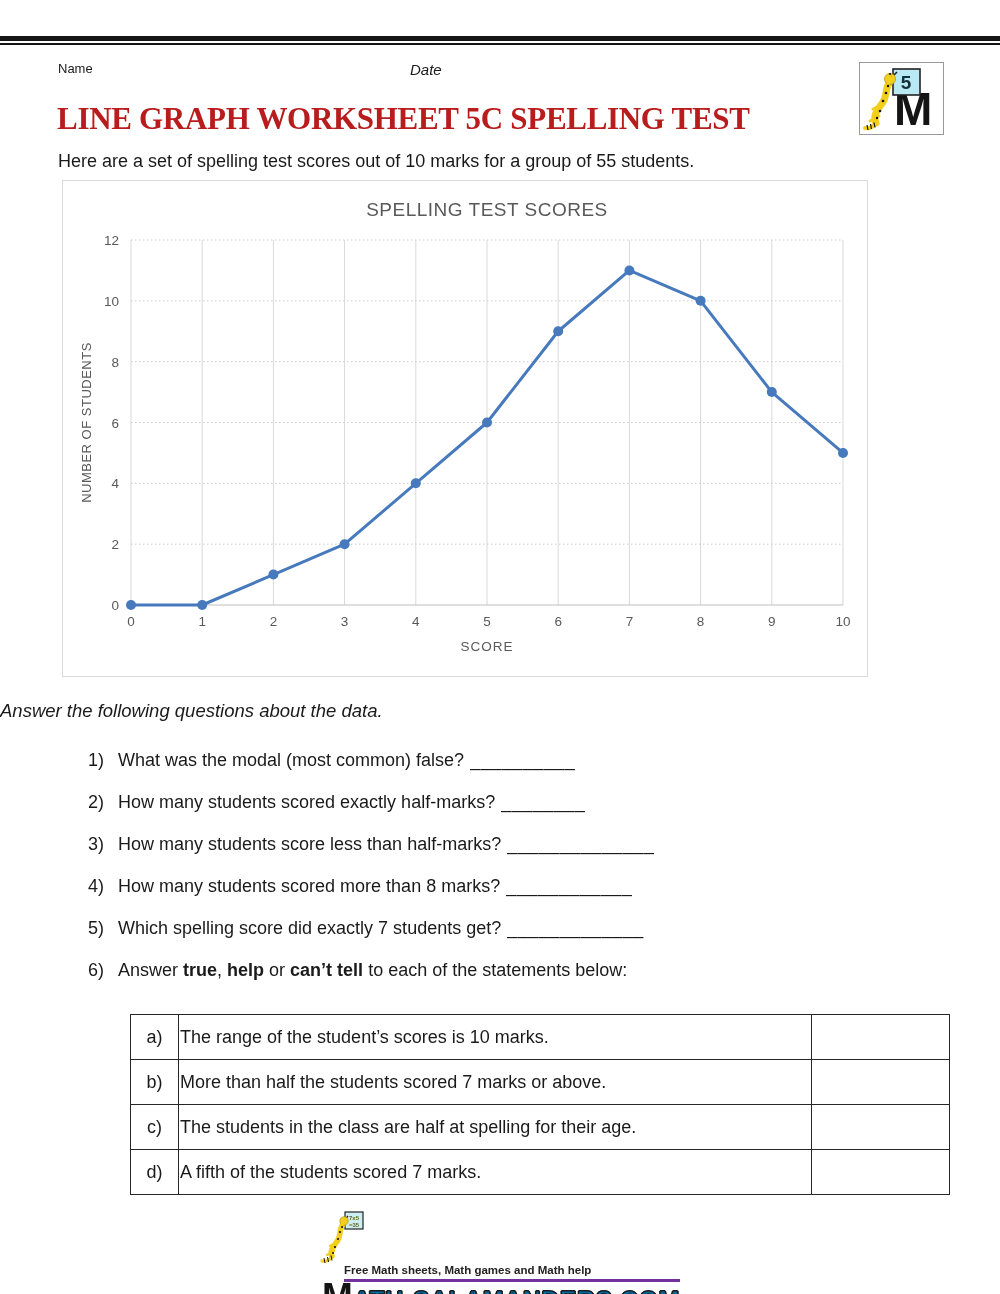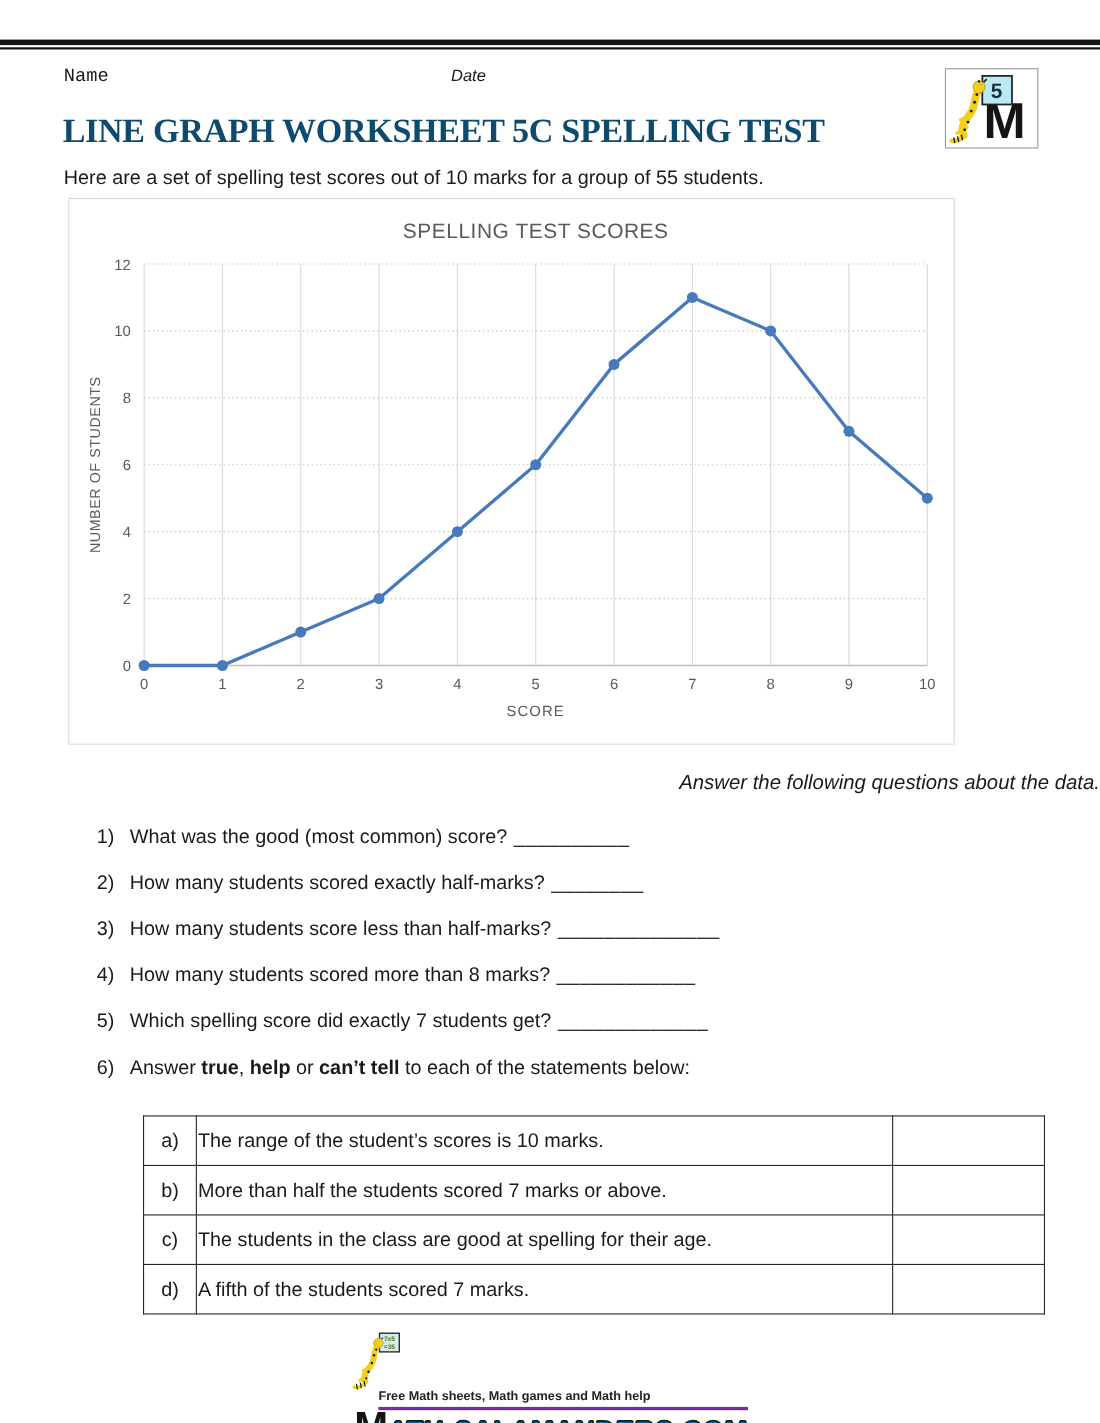--- a/index.html
+++ b/index.html
@@ -3,31 +3,31 @@
 <meta charset="utf-8">
 <style>
   html,body{margin:0;padding:0;}
   body{
     width:1000px;height:1294px;background:#ffffff;position:relative;
     font-family:"Liberation Sans",sans-serif;color:#1a1a1a;overflow:hidden;
   }
   .abs{position:absolute;}
   
   .top-rule{top:36px;left:0;width:1000px;height:2px;border-top:5px solid #151515;border-bottom:2px solid #151515;}
-  .name-label{left:58px;top:61px;font-size:17px;font-family:Liberation Mono, monospace;}
+  .name-label{left:58px;top:61px;font-size:13px;}
   .date-label{left:410px;top:61px;font-size:15px;font-style:italic;}
   .corner-logo{left:859px;top:62px;width:83px;height:71px;border:1px solid #999;background:#fff;}
   .page-title{
     left:57px;top:101px;margin:0;font-family:"Liberation Serif",serif;font-weight:600;
-    font-size:31px;letter-spacing:-0.3px;color:#0c4a6e;white-space:nowrap;
+    font-size:31px;letter-spacing:-0.3px;color:#b91c1c;white-space:nowrap;
   }
   .intro-text{left:58px;top:151px;margin:0;font-size:18px;}
   .chart-box{left:62px;top:180px;width:804px;height:495px;border:1px solid #d9d9d9;background:#fff;}
   .chart-box svg{display:block;}
-  .instruction-text{left:0;top:700px;width:1000px;margin:0;text-align:right;font-style:italic;font-size:18.5px;}
+  .instruction-text{left:0;top:700px;width:1000px;margin:0;text-align:left;font-style:italic;font-size:18.5px;}
   .questions{left:88px;top:748px;width:880px;}
   .q-row{display:flex;align-items:baseline;font-size:18px;margin-bottom:18px;line-height:24px;}
   .q-num{width:30px;flex:0 0 30px;}
   .q-blank{margin-left:6px;letter-spacing:0.5px;}
   .q-row b{font-weight:bold;}
   .stable{left:130px;top:1014px;width:810px;border-collapse:collapse;table-layout:fixed;}
   .stable td{border:1px solid #262626;height:42px;font-size:18px;vertical-align:middle;background:#fff;}
   .td-letter{width:45px;text-align:center;}
   .td-stmt{width:630px;}
   .td-ans{width:135px;}
@@ -140,21 +140,21 @@
       <circle cx="708.8" cy="211.08333333333334" r="5" fill="#4779bd"></circle>
       <circle cx="780" cy="271.91666666666663" r="5" fill="#4779bd"></circle>
     </svg>
 </div>
 
 <p class="abs instruction-text">Answer the following questions about the data.</p>
 
 <div class="abs questions">
   <div class="q-row">
     <span class="q-num">1)</span>
-    <span><span>What was the good (most common) score?</span><span class="q-blank">__________</span></span>
+    <span><span>What was the modal (most common) false?</span><span class="q-blank">__________</span></span>
   </div>
   <div class="q-row">
     <span class="q-num">2)</span>
     <span><span>How many students scored exactly half-marks?</span><span class="q-blank">________</span></span>
   </div>
   <div class="q-row">
     <span class="q-num">3)</span>
     <span><span>How many students score less than half-marks?</span><span class="q-blank">______________</span></span>
   </div>
   <div class="q-row">
@@ -178,21 +178,21 @@
       <td class="td-stmt">The range of the student’s scores is 10 marks.</td>
       <td class="td-ans"></td>
     </tr>
     <tr>
       <td class="td-letter">b)</td>
       <td class="td-stmt">More than half the students scored 7 marks or above.</td>
       <td class="td-ans"></td>
     </tr>
     <tr>
       <td class="td-letter">c)</td>
-      <td class="td-stmt">The students in the class are good at spelling for their age.</td>
+      <td class="td-stmt">The students in the class are half at spelling for their age.</td>
       <td class="td-ans"></td>
     </tr>
     <tr>
       <td class="td-letter">d)</td>
       <td class="td-stmt">A fifth of the students scored 7 marks.</td>
       <td class="td-ans"></td>
     </tr>
   </tbody>
 </table>
 

